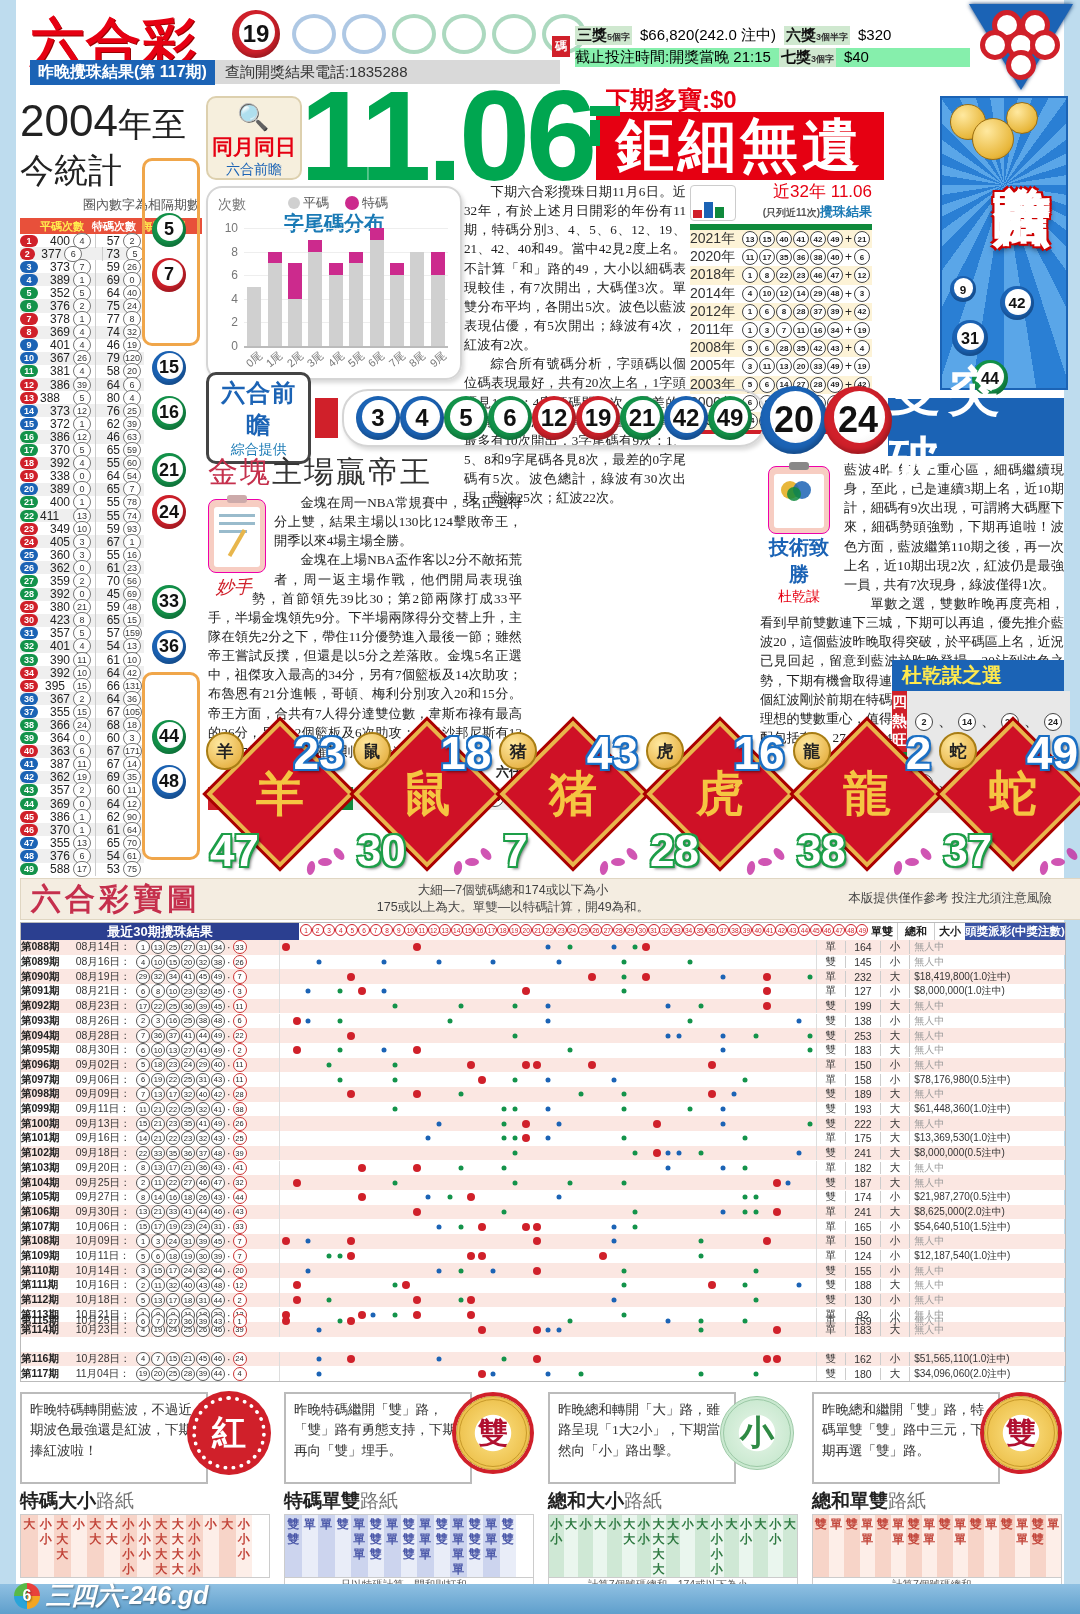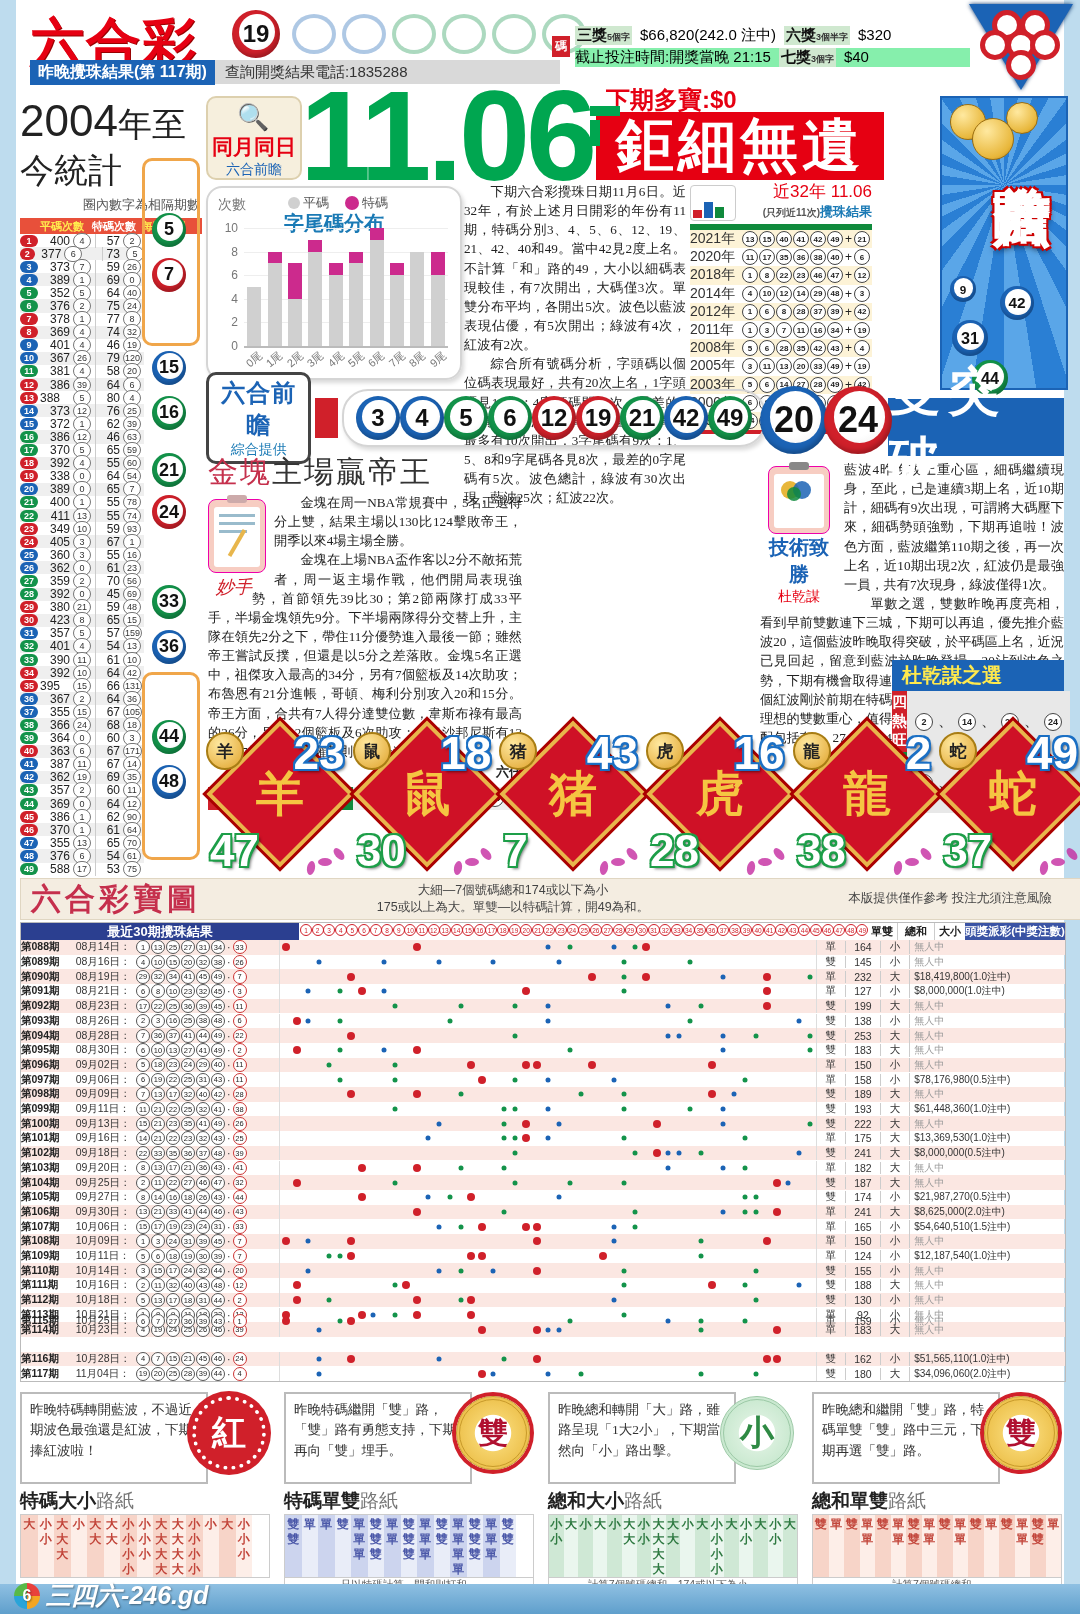--- a/index.html
+++ b/index.html
@@ -379,21 +379,21 @@
       </div>
       <div class="lst-row" style="height: 13.1px;">
         <span style="width: 18px; height: 12px; border-radius: 6px; background: rgb(19, 147, 74); color: rgb(255, 255, 255); font-size: 9px; font-weight: bold; display: inline-flex; align-items: center; justify-content: center; margin-right: 2px;">21</span>
         <span style="width: 30px; text-align: right;">400</span>
         <span class="gp" style="margin-left: 3px;">1</span>
         <span style="width: 24px; text-align: right; margin-left: 4px; border-left: 1px solid rgb(204, 204, 204);">55</span>
         <span class="gp" style="margin-left: 3px;">78</span>
       </div>
       <div class="lst-row" style="height: 13.1px;">
         <span style="width: 18px; height: 12px; border-radius: 6px; background: rgb(19, 147, 74); color: rgb(255, 255, 255); font-size: 9px; font-weight: bold; display: inline-flex; align-items: center; justify-content: center; margin-right: 2px;">22</span>
-        <span style="width: 30px; text-align: right;">411</span>
+        <span style="width: 30px; text-align: left;">411</span>
         <span class="gp" style="margin-left: 3px;">13</span>
         <span style="width: 24px; text-align: right; margin-left: 4px; border-left: 1px solid rgb(204, 204, 204);">55</span>
         <span class="gp" style="margin-left: 3px;">74</span>
       </div>
       <div class="lst-row" style="height: 13.1px;">
         <span style="width: 18px; height: 12px; border-radius: 6px; background: rgb(208, 32, 42); color: rgb(255, 255, 255); font-size: 9px; font-weight: bold; display: inline-flex; align-items: center; justify-content: center; margin-right: 2px;">23</span>
         <span style="width: 30px; text-align: right;">349</span>
         <span class="gp" style="margin-left: 3px;">10</span>
         <span style="width: 24px; text-align: right; margin-left: 4px; border-left: 1px solid rgb(204, 204, 204);">59</span>
         <span class="gp" style="margin-left: 3px;">93</span>
@@ -470,21 +470,21 @@
       </div>
       <div class="lst-row" style="height: 13.1px;">
         <span style="width: 18px; height: 12px; border-radius: 6px; background: rgb(208, 32, 42); color: rgb(255, 255, 255); font-size: 9px; font-weight: bold; display: inline-flex; align-items: center; justify-content: center; margin-right: 2px;">34</span>
         <span style="width: 30px; text-align: right;">392</span>
         <span class="gp" style="margin-left: 3px;">10</span>
         <span style="width: 24px; text-align: right; margin-left: 4px; border-left: 1px solid rgb(204, 204, 204);">64</span>
         <span class="gp" style="margin-left: 3px;">42</span>
       </div>
       <div class="lst-row" style="height: 13.1px;">
         <span style="width: 18px; height: 12px; border-radius: 6px; background: rgb(208, 32, 42); color: rgb(255, 255, 255); font-size: 9px; font-weight: bold; display: inline-flex; align-items: center; justify-content: center; margin-right: 2px;">35</span>
-        <span style="width: 30px; text-align: left;">395</span>
+        <span style="width: 30px; text-align: center;">395</span>
         <span class="gp" style="margin-left: 3px;">15</span>
         <span style="width: 24px; text-align: right; margin-left: 4px; border-left: 1px solid rgb(204, 204, 204);">66</span>
         <span class="gp" style="margin-left: 3px;">131</span>
       </div>
       <div class="lst-row" style="height: 13.1px;">
         <span style="width: 18px; height: 12px; border-radius: 6px; background: rgb(27, 99, 181); color: rgb(255, 255, 255); font-size: 9px; font-weight: bold; display: inline-flex; align-items: center; justify-content: center; margin-right: 2px;">36</span>
         <span style="width: 30px; text-align: right;">367</span>
         <span class="gp" style="margin-left: 3px;">2</span>
         <span style="width: 24px; text-align: right; margin-left: 4px; border-left: 1px solid rgb(204, 204, 204);">64</span>
         <span class="gp" style="margin-left: 3px;">36</span>

